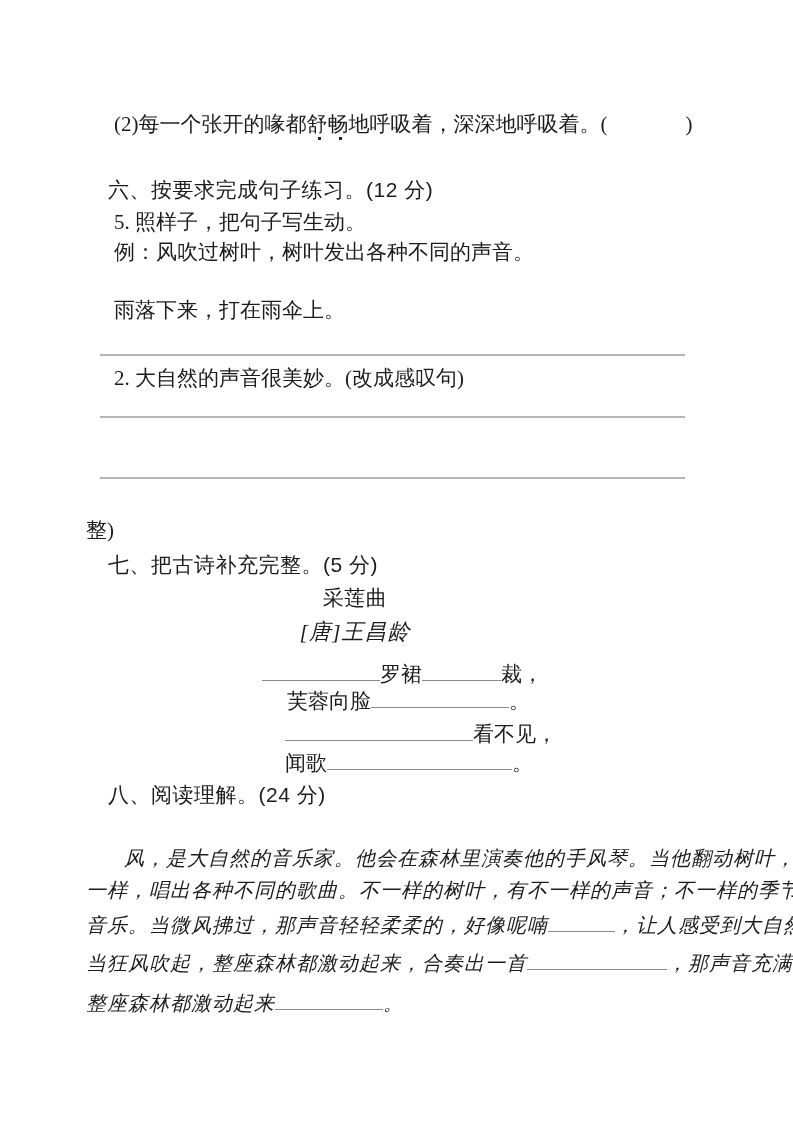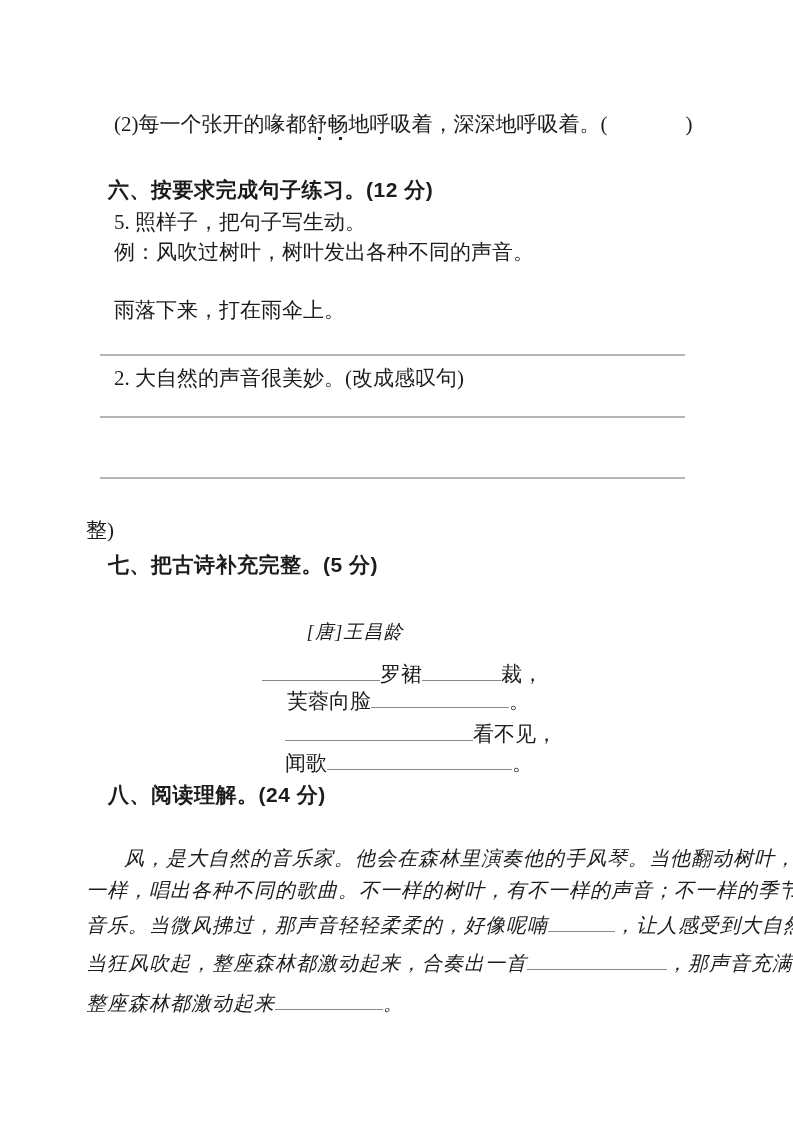--- a/index.html
+++ b/index.html
@@ -15,21 +15,21 @@
     position:absolute;
     left:75px; width:650px;
     height:30px; line-height:30px;
     font-size:21px;
     white-space:nowrap;
     margin-left:11px;
   }
   .ind-h { padding-left:22px; }   
   .ind-i { padding-left:28px; }   
   .hd {
-    font-weight:bold;
+    font-weight:normal;
     font-family:"Liberation Sans","DejaVu Sans",sans-serif;
     letter-spacing:0.5px;
   }
   .kai {
     font-style:italic;
     font-size:20px;
     letter-spacing:1px;
   }
   
   .emph {
@@ -85,21 +85,22 @@
 
   <div class="answer-line" style="top:416px"></div>
 
 
   <div class="answer-line" style="top:477px"></div>
 
   <div class="ln" style="top:515px">整)</div>
 
   <div class="ln ind-h hd" style="top:550px">七、把古诗补充完整。(5 分)</div>
 
-  <div class="poem-center kai" style="top:617px; font-size:19px;">[唐]王昌龄</div>
+  <div class="poem-center hd" style="top:583px">采莲曲</div>
+  <div class="poem-center kai" style="top:617px; font-size:22px;">[唐]王昌龄</div>
 
   <div class="poem-ln" style="top:658px; left:262px">
     <span class="blank" style="width:118px"></span><span>罗裙</span><span class="blank" style="width:79px"></span><span>裁，</span>
   </div>
   <div class="poem-ln" style="top:685px; left:287px">
     <span>芙蓉向脸</span><span class="blank" style="width:138px"></span><span>。</span>
   </div>
   <div class="poem-ln" style="top:718px; left:285px">
     <span class="blank" style="width:188px"></span><span>看不见，</span>
   </div>

